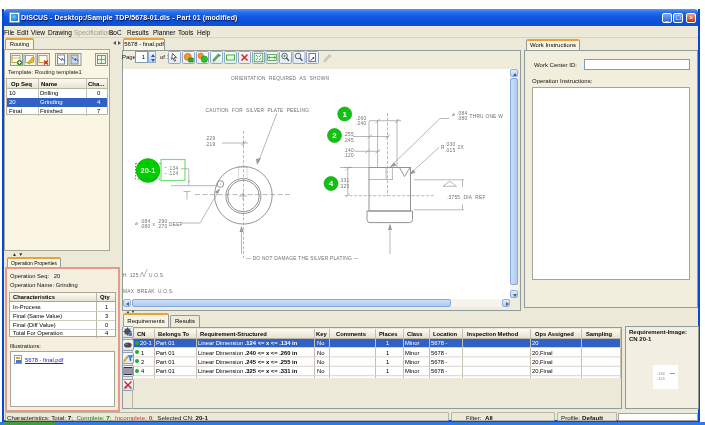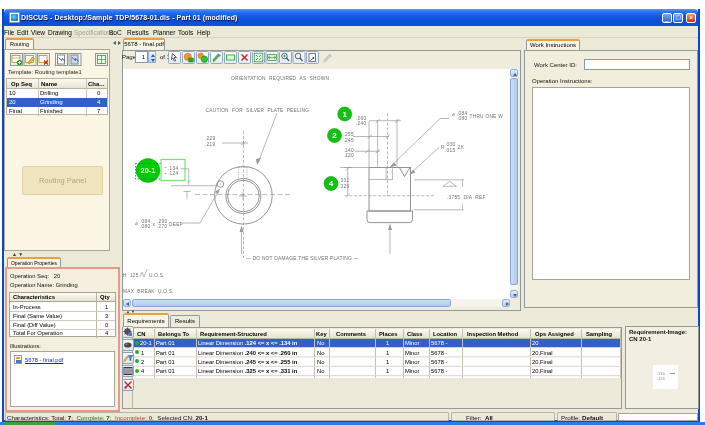--- a/index.html
+++ b/index.html
@@ -103,23 +103,20 @@
           <span class="abs" style="left:33px;top:1px;">Grinding</span>
           <span class="abs" style="left:90px;top:1px;">4</span>
       </div>
       <div class="abs" style="left:0;top:28px;width:100%;height:9px;">
         <span class="abs" style="left:2px;top:1px;">Final</span>
           <span class="abs" style="left:33px;top:1px;">Finished</span>
           <span class="abs" style="left:90px;top:1px;">7</span>
       </div>
     </div>
 
-    <div class="abs" style="left:18px;top:128px;width:81px;height:29px;background:#F0E5BE;border:1px solid #DFD2A4;border-radius:2px;">
-      <div style="text-align:center;margin-top:9px;font-size:7.5px;color:#B3A57E;">Routing Panel</div>
-    </div>
     <div class="abs" style="left:8px;top:213px;font-size:5px;color:#333;">▲&nbsp;▼</div>
   </div>
 
   <div class="abs" style="left:109px;top:32px;width:0;height:0;border-top:2px solid transparent;border-bottom:2px solid transparent;border-right:3px solid #555;"></div>
     <div class="abs" style="left:114px;top:32px;width:0;height:0;border-top:2px solid transparent;border-bottom:2px solid transparent;border-left:3px solid #555;"></div>
 
   <div class="abs" style="left:1px;top:248px;width:116px;height:155px;">
     <div class="tab" style="left:2px;top:0;width:54px;height:10px;line-height:9px;font-size:5px;white-space:nowrap;">Operation Properties</div>
     <div class="abs" style="left:0;top:10px;width:115px;height:145px;background:#F4EFDF;border:2px solid #E49B8B;"></div>
     <div class="abs" style="left:5px;top:16px;font-size:5.8px;color:#111;">Operation Seq:&nbsp;&nbsp;&nbsp;20</div>

